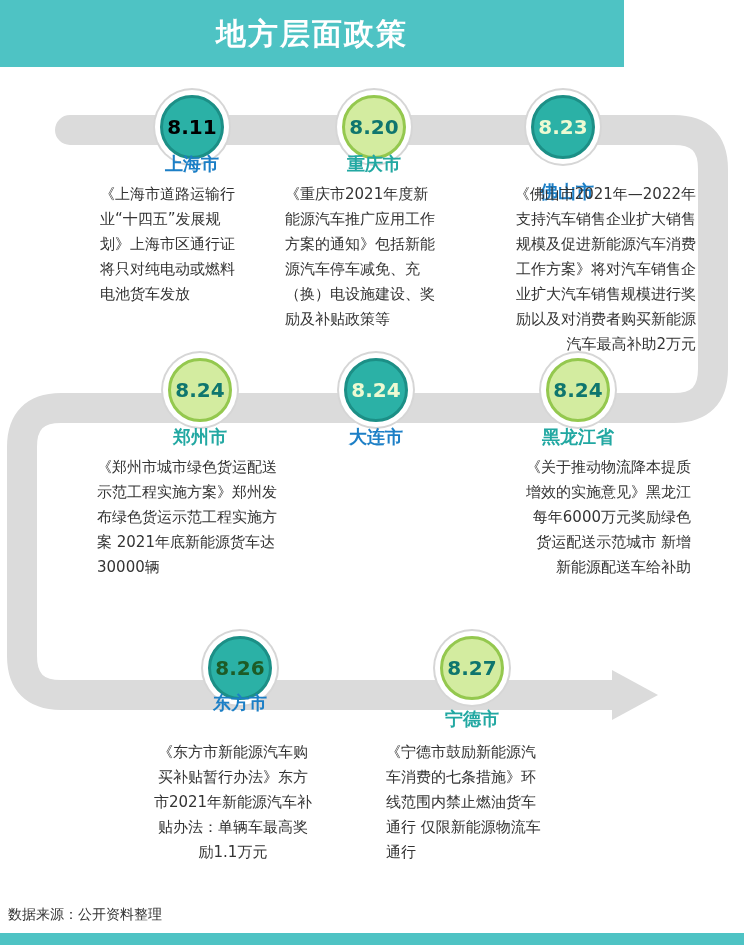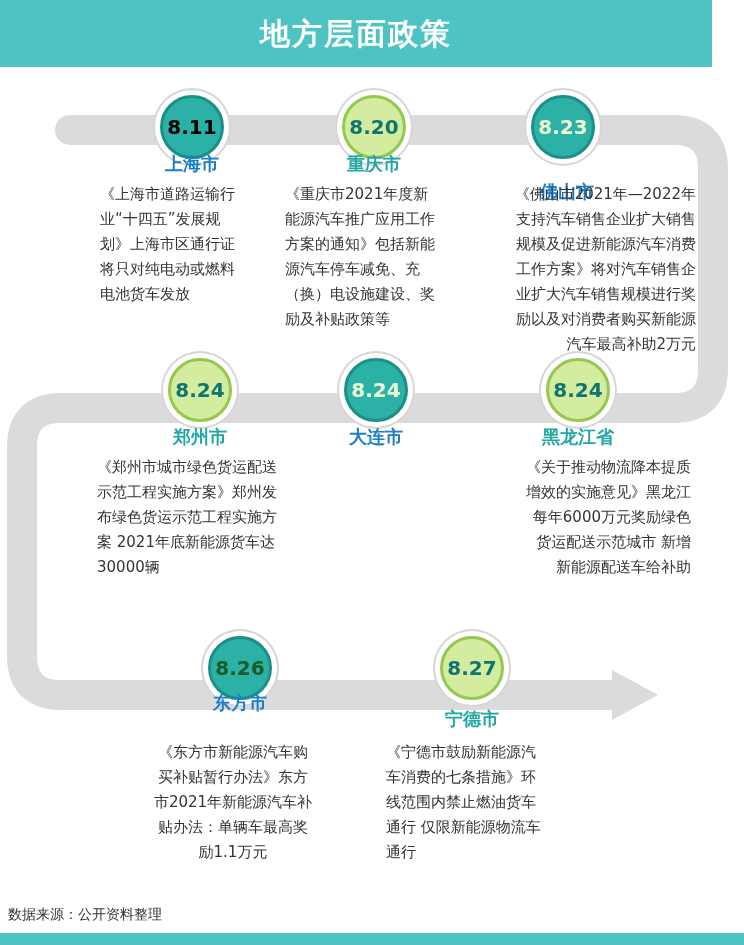--- a/index.html
+++ b/index.html
@@ -1,21 +1,21 @@
 <!DOCTYPE html>
 <html><head>
 <meta charset="utf-8">
 <style>
   html,body{margin:0;padding:0;background:#fff;}
   .stage{
     position:relative;width:744px;height:945px;background:#fff;overflow:hidden;
     font-family:"DejaVu Sans","Liberation Sans",sans-serif;
   }
   .header{
-    position:absolute;left:0;top:0;width:712px;height:67px;background:#4EC3C4;
+    position:absolute;left:0;top:0;width:624px;height:67px;background:#4EC3C4;
   }
   .header .title{
     width:100%;text-align:center;line-height:67px;font-size:30px;font-weight:bold;
     color:#FFFFFF;letter-spacing:2px;
   }
   .band-svg{position:absolute;left:0;top:0;z-index:0;}
   .entry{position:absolute;inset:0;z-index:1;pointer-events:none;}
   .circle{
     position:absolute;width:58px;height:58px;border-radius:50%;
     text-align:center;

